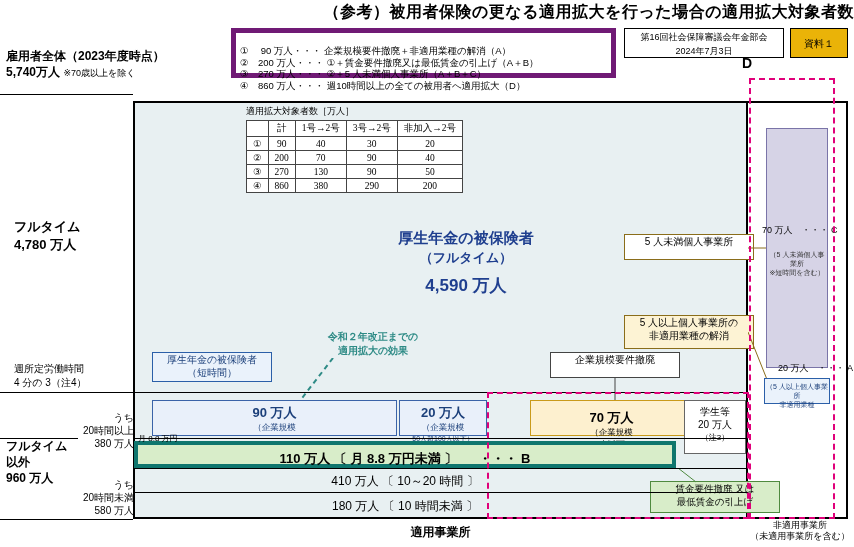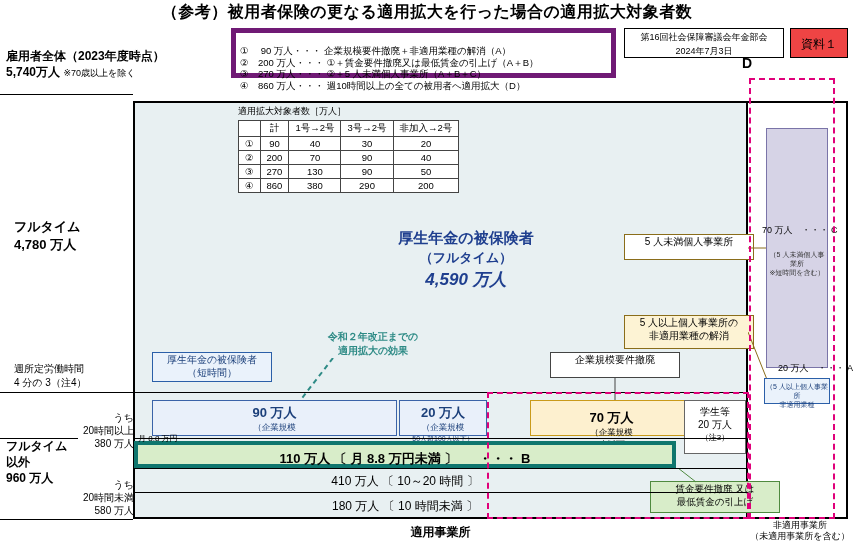--- a/index.html
+++ b/index.html
@@ -5,40 +5,40 @@
   html,body{margin:0;padding:0;}
   body{
     width:854px;height:547px;position:relative;
     background:#ffffff;
     font-family:"Liberation Sans","DejaVu Sans",sans-serif;
     font-size:11px;color:#000;
     overflow:hidden;
   }
   .abs{position:absolute;}
   .title{
-    left:0;top:2px;width:854px;text-align:center;
+    left:0;top:2px;width:854px;text-align:right;
     font-size:16px;font-weight:bold;letter-spacing:.5px;
   }
   
   .legend{
     left:231px;top:28px;width:385px;height:50px;
     border:5px solid #701a75;background:#fff;
     padding:12px 4px;box-sizing:border-box;
   }
   .legend div{font-size:9.5px;line-height:11.5px;white-space:nowrap;}
   
   .meeting{
     left:624px;top:28px;width:160px;height:30px;
     border:1px solid #000;background:#fff;text-align:center;
     font-size:9px;line-height:14px;box-sizing:border-box;padding-top:1px;
   }
   .shiryo{
     left:790px;top:28px;width:58px;height:30px;
-    border:1px solid #000;background:#ef4444;text-align:center;
-    font-size:12px;line-height:30px;box-sizing:border-box;
+    border:1px solid #000;background:#eab308;text-align:center;
+    font-size:10px;line-height:30px;box-sizing:border-box;
   }
   
   .emp-total{left:6px;top:48px;width:215px;font-size:12px;font-weight:bold;line-height:16px;}
   .emp-total .small{font-size:9px;font-weight:normal;}
   .lbl-fulltime{left:14px;top:218px;font-size:13px;font-weight:bold;line-height:18px;}
   .lbl-worktime{left:14px;top:362px;font-size:10px;line-height:14px;}
   .lbl-ftelse{left:6px;top:438px;font-size:12px;font-weight:bold;line-height:16px;}
   .lbl-20over{left:78px;top:411px;font-size:10px;line-height:13px;text-align:right;width:56px;}
   .lbl-20under{left:78px;top:478px;font-size:10px;line-height:13px;text-align:right;width:56px;}
   
@@ -47,33 +47,33 @@
     border:2px solid #000;background:#e8f0f2;box-sizing:border-box;
   }
   .rightframe{
     left:748px;top:101px;width:100px;height:418px;
     border-top:2px solid #000;border-right:2px solid #000;border-bottom:2px solid #000;
     background:#ffffff;box-sizing:border-box;
   }
   
   .hr{height:0;border-top:1px solid #000;}
   
-  .tbl-wrap{left:238px;top:105px;}
+  .tbl-wrap{left:246px;top:105px;font-family:Liberation Serif, serif;}
   .tbl-cap{font-size:9px;margin-bottom:2px;}
   table.t{border-collapse:collapse;background:#fff;font-size:9.5px;}
   table.t td,table.t th{border:1px solid #444;padding:1px 6px;text-align:center;font-weight:normal;}
   table.t th{background:#fff;}
   
   .center-main{
     left:356px;top:228px;width:220px;text-align:center;color:#1f3f8f;
     font-weight:bold;line-height:20px;
   }
   .center-main .l1{font-size:15px;}
   .center-main .l2{font-size:13px;}
-  .center-main .l3{font-size:17px;margin-top:2px;font-style:italic;}
+  .center-main .l3{font-size:17px;margin-top:8px;}
   
   .bar90{
     left:152px;top:400px;width:245px;height:36px;
     background:#e9f0fa;border:1px solid #3a63a8;box-sizing:border-box;
     text-align:center;color:#1b3f7a;padding-top:3px;
   }
   .bar20{
     left:399px;top:400px;width:88px;height:36px;
     background:#e9f0fa;border:1px solid #3a63a8;box-sizing:border-box;
     text-align:center;color:#1b3f7a;padding-top:3px;

